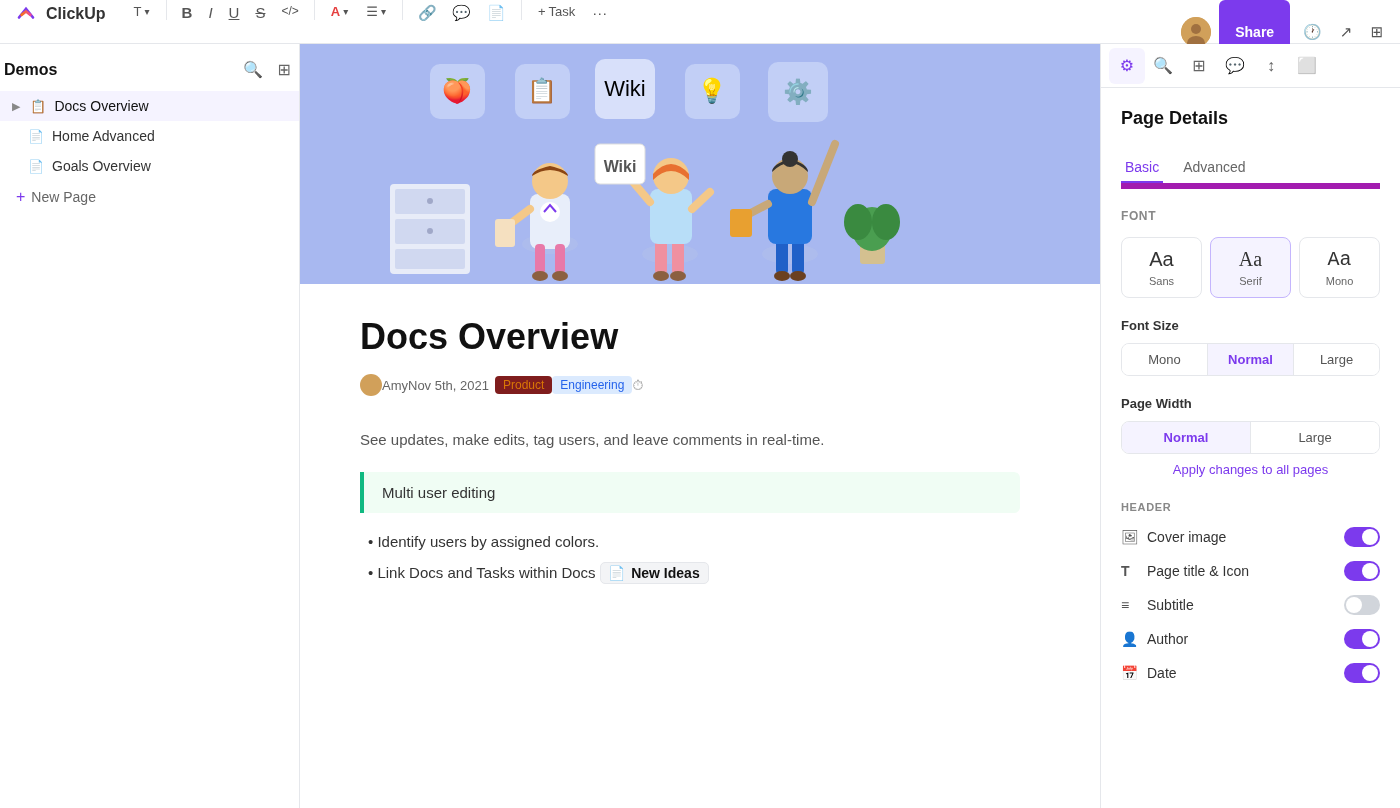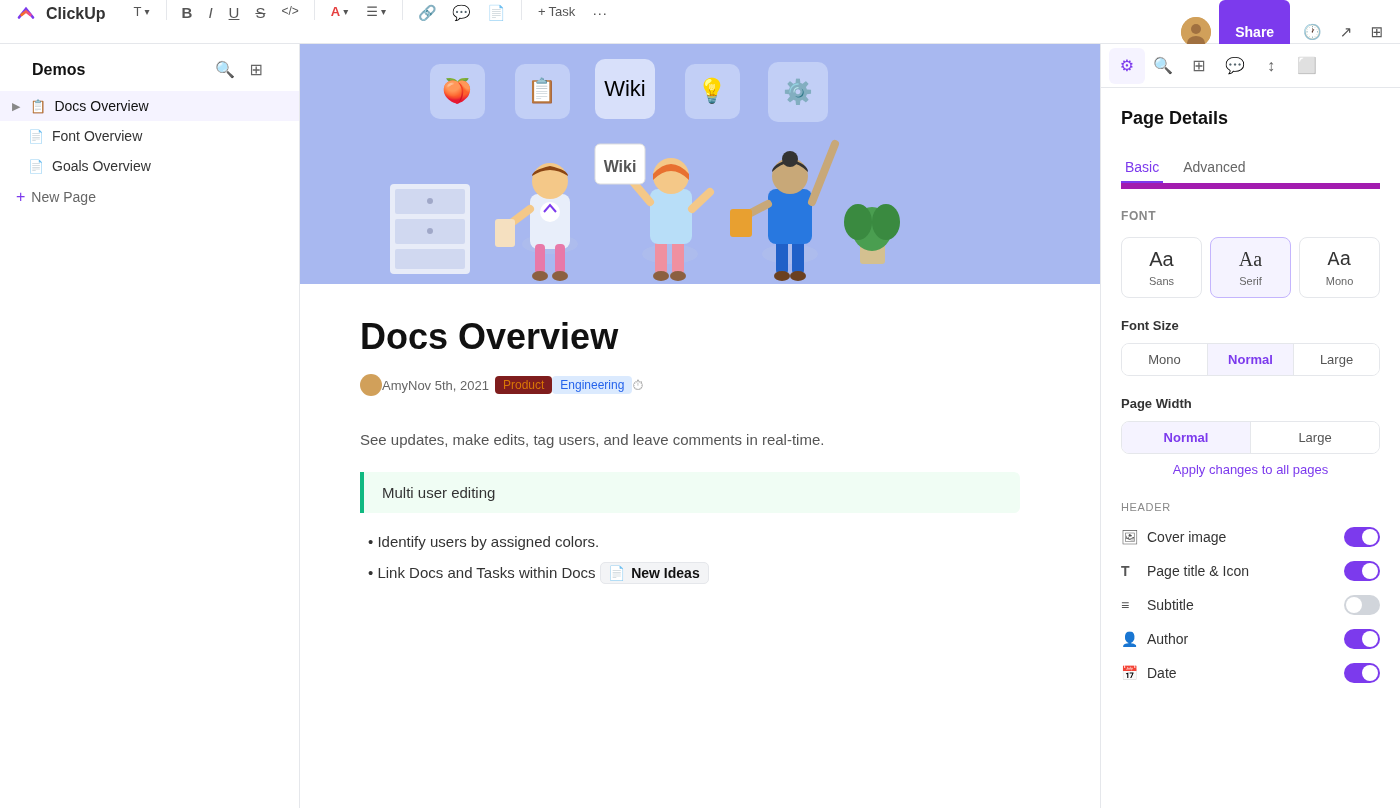--- a/index.html
+++ b/index.html
@@ -58,21 +58,21 @@
       width: 300px;
       flex-shrink: 0;
       border-right: 1px solid #e5e7eb;
       background: #fff;
       display: flex;
       flex-direction: column;
       overflow-y: auto;
     }
     .sidebar-header {
       display: flex; align-items: center; justify-content: space-between;
-      padding: 14px 32px 10px;
+      padding: 14px 4px 10px;
     }
     .sidebar-title { font-size: 16px; font-weight: 700; color: #111; }
     .sidebar-header-icons { display: flex; gap: 6px; }
     .sidebar-icon-btn { background: none; border: none; cursor: pointer; color: #666; font-size: 16px; padding: 2px 4px; border-radius: 4px; }
 
     .sidebar-item {
       display: flex; align-items: center; gap: 8px;
       padding: 7px 16px 7px 12px;
       cursor: pointer; font-size: 14px; color: #333;
       border-radius: 0;
@@ -202,21 +202,21 @@
       flex: 1; padding: 8px 4px; text-align: center;
       font-size: 13px; color: #555; cursor: pointer; background: #fff;
       border: none; border-right: 1px solid #e5e7eb;
     }
     .width-option:last-child { border-right: none; }
     .width-option.selected { background: #f5f3ff; color: #7c3aed; font-weight: 600; }
 
     .apply-link { font-size: 13px; color: #7c3aed; cursor: pointer; text-align: center; display: block; margin-bottom: 24px; }
 
     
-    .header-section-label { font-size: 11px; font-weight: 400; color: #888; text-transform: uppercase; letter-spacing: 0.06em; margin-bottom: 14px; }
+    .header-section-label { font-size: 11px; font-weight: 700; color: #888; text-transform: uppercase; letter-spacing: 0.06em; margin-bottom: 14px; }
     .header-toggle-row {
       display: flex; align-items: center; justify-content: space-between;
       margin-bottom: 14px;
     }
     .header-toggle-left { display: flex; align-items: center; gap: 8px; font-size: 14px; color: #333; }
     .header-icon { font-size: 14px; color: #555; width: 18px; }
 
     
     .toggle {
       width: 36px; height: 20px; border-radius: 10px;
@@ -318,21 +318,21 @@
       </div>
     </div>
 
     <div class="sidebar-item active">
       <span class="sidebar-item-arrow">▶</span>
       <span class="sidebar-item-doc-icon">📋</span>
       <span>Docs Overview</span>
     </div>
     <div class="sidebar-item" style="padding-left: 28px;">
       <span class="sidebar-item-doc-icon">📄</span>
-      <span>Font Overview</span>
+      <span>Home Advanced</span>
     </div>
     <div class="sidebar-item" style="padding-left: 28px;">
       <span class="sidebar-item-doc-icon">📄</span>
       <span>Goals Overview</span>
     </div>
 
     <div class="sidebar-new-page">
       <span style="font-size:16px; color:#7c3aed;">+</span>
       <span>New Page</span>
     </div>

